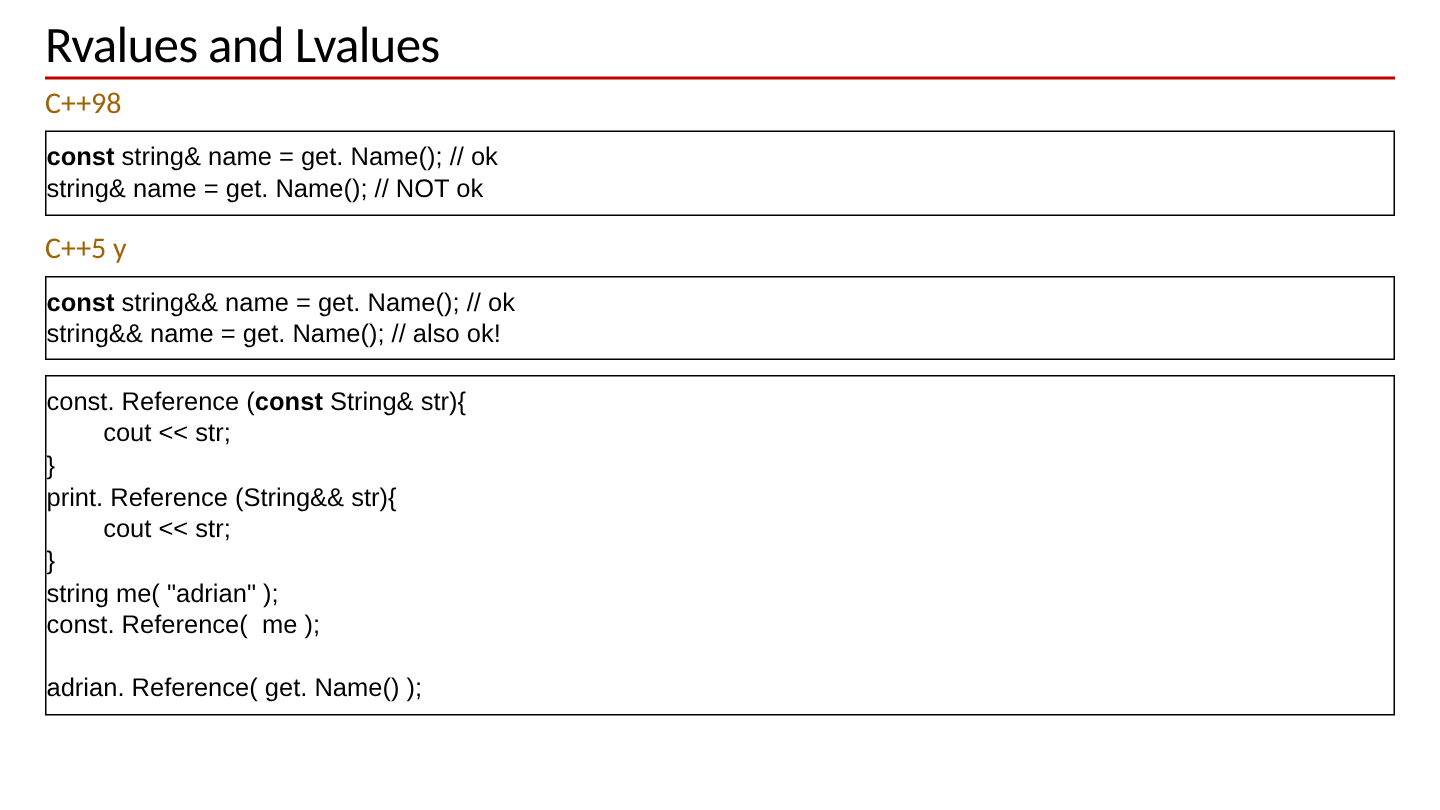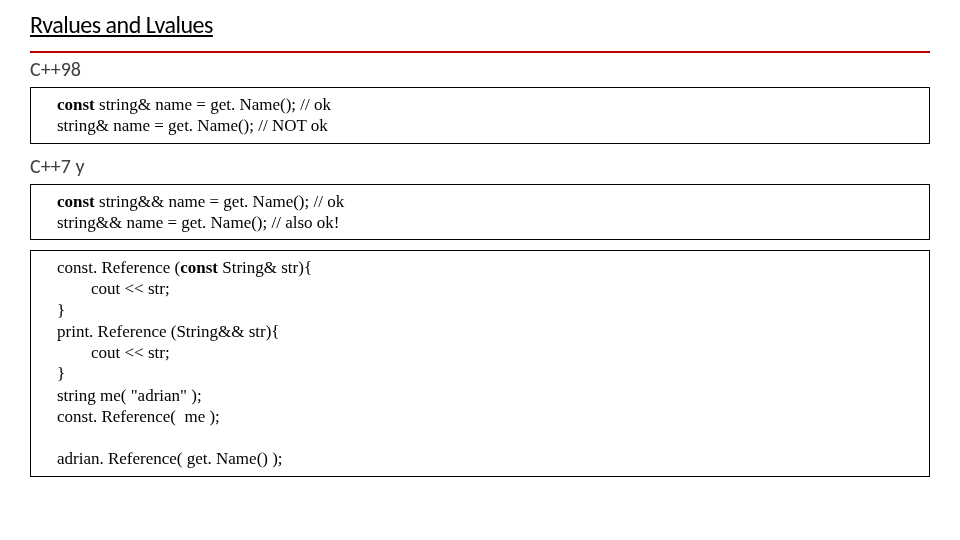--- a/index.html
+++ b/index.html
@@ -5,61 +5,60 @@
   * { margin: 0; padding: 0; box-sizing: border-box; }
   body {
     width: 960px;
     height: 540px;
     background: #fff;
     font-family: Calibri, "Segoe UI", Arial, sans-serif;
     padding: 10px 30px 20px 30px;
     color: #000;
   }
   .title {
-    font-size: 24px;
+    font-size: 34px;
     font-weight: 400;
-    margin-bottom: 12px;
+    margin-bottom: 0;
     letter-spacing: -0.5px;
-    text-decoration: underline;
   }
   .title-underline {
     height: 2px;
     background: #c00000;
     width: 100%;
     margin-bottom: 4px;
   }
   .subheading {
     font-size: 20px;
-    color: #404040;
+    color: #a16207;
     margin-bottom: 6px;
     margin-top: 4px;
   }
   .codebox {
     border: 1.5px solid #000;
-    padding: 6px 26px;
-    font-family: Liberation Serif, serif;
+    padding: 6px 0;
+    font-family: Liberation Sans, sans-serif;
     font-size: 17px;
     line-height: 1.25;
     white-space: pre;
     margin-bottom: 10px;
   }
   .kw { font-weight: bold; }
 </style>
 </head>
 <body>
 
 <div class="title">Rvalues and Lvalues</div>
 <div class="title-underline"></div>
 
 <div class="subheading">C++98</div>
 
 <div class="codebox"><span class="kw">const</span><span> string&amp; name = get. Name(); // ok</span>
 <span>string&amp; name = get. Name(); // NOT ok</span></div>
 
-<div class="subheading">C++7 y</div>
+<div class="subheading">C++5 y</div>
 
 <div class="codebox"><span class="kw">const</span><span> string&amp;&amp; name = get. Name(); // ok</span>
 <span>string&amp;&amp; name = get. Name(); // also ok!</span></div>
 
 <div class="codebox"><span>const. Reference (</span><span class="kw">const</span><span> String&amp; str){</span>
 <span>        cout &lt;&lt; str;</span>
 <span>}</span>
 <span>print. Reference (String&amp;&amp; str){</span>
 <span>        cout &lt;&lt; str;</span>
 <span>}</span>

